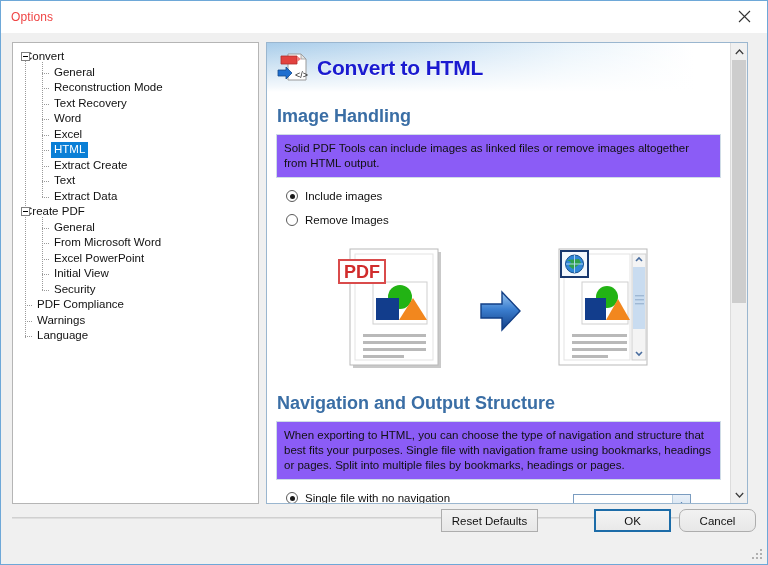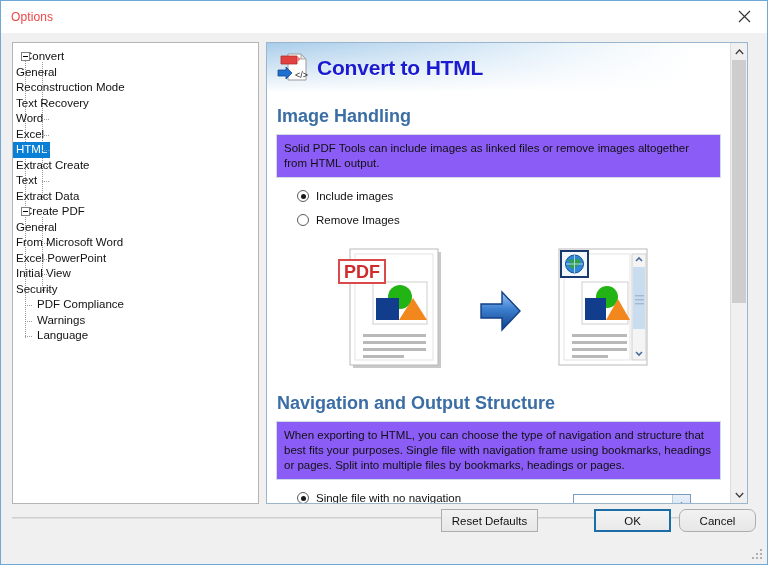--- a/index.html
+++ b/index.html
@@ -83,21 +83,21 @@
     line-height: 15.5px;
     white-space: nowrap;
     display: flex;
     align-items: center;
   }
   .tree-row .lbl {
     display: inline-block;
     padding: 0 3px;
   }
   .tree-row.lvl0 { padding-left: 8px; }
-  .tree-row.lvl1 { }
+  .tree-row.lvl1 { padding-left: 38px; }
   .tree-row.lvl0b { padding-left: 21px; }
 
   .expander {
     position: absolute;
     left: 8px;
     width: 9px;
     height: 9px;
     box-sizing: border-box;
     border: 1px solid #808080;
     background: #fff;
@@ -193,21 +193,21 @@
     color: #111;
     line-height: 15px;
     padding: 6px 7px;
     box-sizing: border-box;
   }
 
   .radio-row {
     display: flex;
     align-items: center;
     margin-top: 12px;
-    margin-left: 21px;
+    margin-left: 10px;
     font-size: 11.5px;
     color: #111;
   }
   .radio {
     width: 12px; height: 12px;
     border-radius: 50%;
     border: 1px solid #5a5a5a;
     background: #ffffff;
     box-sizing: border-box;
     position: relative;

